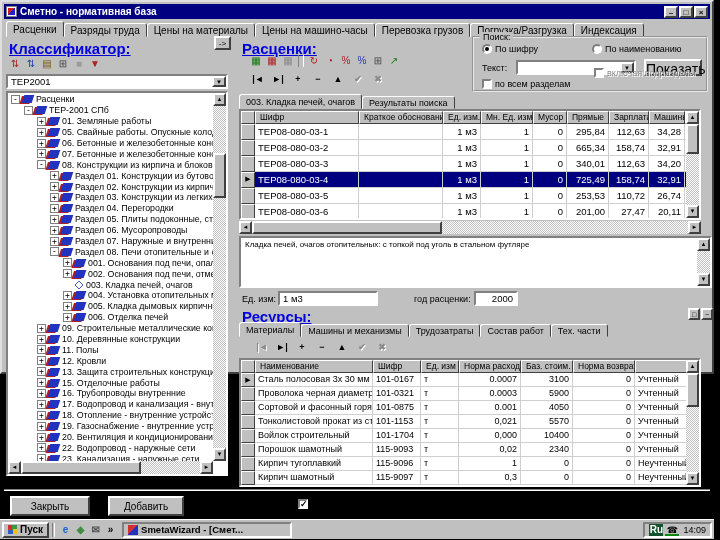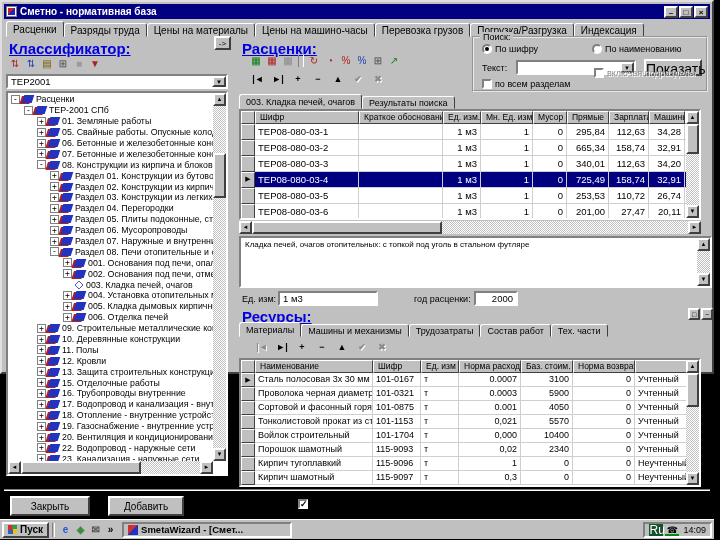--- a/index.html
+++ b/index.html
@@ -105,21 +105,21 @@
   .flag{width:9px;height:9px;margin-right:3px;background:conic-gradient(#3a9a3a 0 25%,#f0c020 0 50%,#3060c8 0 75%,#d03030 0)}
   .qdiv{width:3px;height:14px;margin:0 3px;border-left:1px solid #808080;border-right:1px solid #fff}
   .qico{width:15px;height:14px;text-align:center;font-size:10px;line-height:14px;font-weight:bold}
   .taskbtn{height:16px;display:flex;align-items:center;padding:0 4px;font-size:9.5px;font-weight:bold;
            background:#c0c0c0;border:2px solid;border-color:#808080 #fff #fff #808080;width:170px;
            white-space:nowrap;overflow:hidden;margin-left:4px}
   .task-ico{width:10px;height:10px;background:linear-gradient(135deg,#d03030 50%,#2233c0 50%);margin-right:3px;flex:none}
   .tray{height:16px;margin-left:auto;display:flex;align-items:center;padding:0 4px;
         border:2px solid;border-color:#808080 #fff #fff #808080;background:#c0c0c0}
   .tray-ico{width:14px;height:12px;margin-right:2px;font-size:9px;line-height:12px;text-align:center}
-  .lang{background:#14532d;color:#fff;font-size:12px;font-weight:normal}
+  .lang{background:#14532d;color:#fff;font-size:10px;font-weight:bold}
   .clock{font-size:9px;margin-left:2px}
 </style>
 </head>
 <body>
 
 <div id="screen">
   <div id="window">
 
     <div class="titlebar">
       <span class="app-icon"></span>

